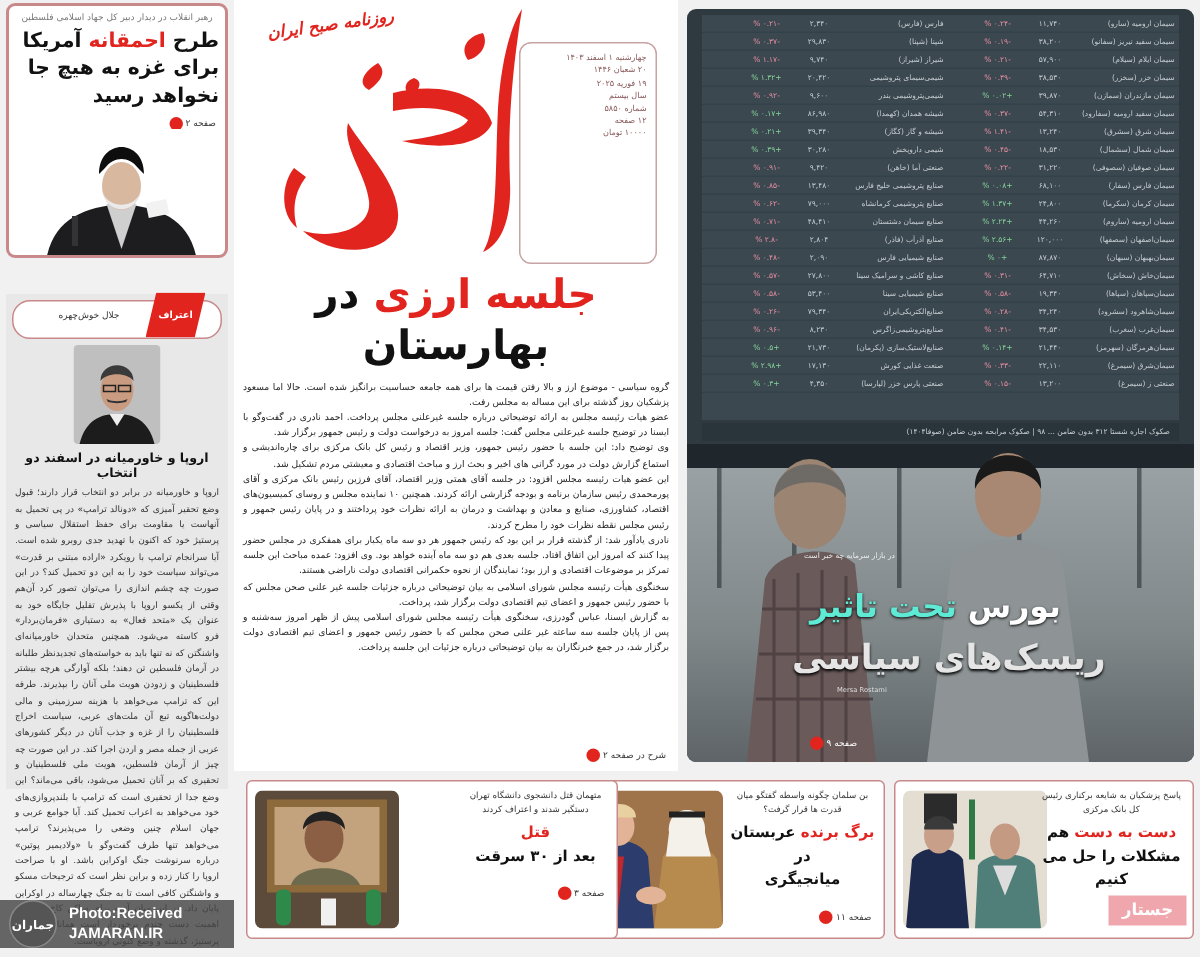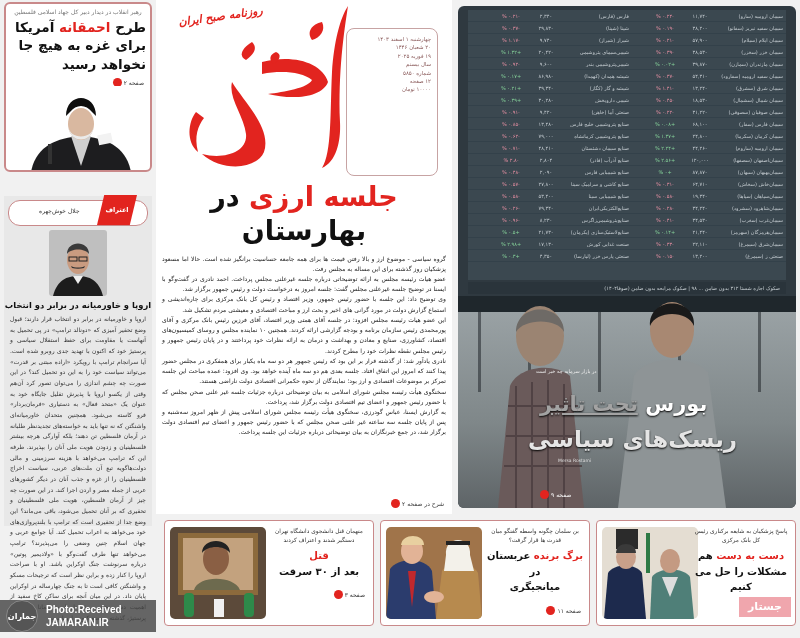--- a/index.html
+++ b/index.html
@@ -65,21 +65,21 @@
   .board-row .name { width: 70px; text-align: right; padding-right: 3px; }
   .board-row .price { width: 32px; text-align: center; }
   .board-row .chg { width: 38px; text-align: center; }
   .board-row .chg.neg { color: #e88fa3; }
   .board-row .chg.pos { color: #86d39a; }
   .board-row .gap { width: 14px; }
   .ticker-strip { position: absolute; left: 10px; top: 276px; width: 318px; height: 12px; background: #2a343b; font-size: 5px; color: #c9d0d4; padding: 3px 6px; white-space: nowrap; overflow: hidden; }
   .bourse-lower { position: absolute; left: 0; top: 290px; width: 338px; height: 212px; background: linear-gradient(180deg,#9da5a8 0%,#7f8789 60%,#5e6467 100%); }
   .bourse-caption { position: absolute; left: 78px; top: 362px; font-size: 5px; color: #eee; }
   .bourse-title1 { position: absolute; left: 82px; top: 386px; font-size: 21px; font-weight: bold; color: #fff; text-shadow: 0 1px 2px #000; }
-  .bourse-title1 .red { color: #a3a3a3; text-decoration: underline; }
+  .bourse-title1 .red { color: #5eead4; }
   .bourse-title2 { position: absolute; left: 70px; top: 420px; font-size: 23px; font-weight: bold; color: #e5e5e5; text-shadow: 0 1px 2px #000; }
   .bourse-author { position: absolute; left: 100px; top: 452px; font-size: 4.5px; color: #ddd; }
   .bourse-ref { position: absolute; left: 82px; top: 476px; }
   .bourse-ref .page-ref { color: #fff; }
 
   
   .teaser {
     position: absolute; top: 520px; height: 106px; background: #fff; border: 1.5px solid #c9898a; border-radius: 4px; overflow: hidden;
   }
   .teaser .t-photo { position: absolute; left: 5px; top: 6px; width: 96px; height: 92px; border-radius: 5px; overflow: hidden; }
@@ -173,21 +173,21 @@
     <svg class="oped-photo" viewBox="0 0 58 66" style="display:block">
       <rect width="58" height="66" fill="#bfbfbf"></rect>
       <path d="M4 66 C8 50 18 46 29 46 C40 46 50 50 54 66 Z" fill="#1c1c1c"></path>
       <ellipse cx="29" cy="30" rx="11" ry="14" fill="#c99b80"></ellipse>
       <path d="M18 24 C18 10 40 10 40 24 C36 18 22 18 18 24 Z" fill="#3a3a3a"></path>
       <rect x="20" y="27" width="8" height="4" fill="none" stroke="#222" stroke-width="1"></rect>
       <rect x="30" y="27" width="8" height="4" fill="none" stroke="#222" stroke-width="1"></rect>
       <path d="M22 36 C26 38 32 38 36 36 L35 38 C31 39 27 39 23 38 Z" fill="#333"></path>
       <path d="M24 46 L29 54 L34 46 Z" fill="#eee"></path>
     </svg>
-    <div class="oped-title">اروپا و خاورمیانه در برابر دو انتخاب</div>
+    <div class="oped-title">اروپا و خاورمیانه در اسفند دو انتخاب</div>
     <div class="oped-body">اروپا و خاورمیانه در برابر دو انتخاب قرار دارند؛ قبول وضع تحقیر آمیزی که «دونالد ترامپ» در پی تحمیل به آنهاست یا مقاومت برای حفظ استقلال سیاسی و پرستیژ خود که اکنون با تهدید جدی روبرو شده است. آیا سرانجام ترامپ با رویکرد «اراده مبتنی بر قدرت» می‌تواند سیاست خود را به این دو تحمیل کند؟ در این صورت چه چشم اندازی را می‌توان تصور کرد آن‌هم وقتی از یکسو اروپا با پذیرش تقلیل جایگاه خود به عنوان یک «متحد فعال» به دستیاری «فرمان‌بردار» فرو کاسته می‌شود. همچنین متحدان خاورمیانه‌ای واشنگتن که نه تنها باید به خواسته‌های تجدیدنظر طلبانه در آرمان فلسطین تن دهند؛ بلکه آوارگی هرچه بیشتر فلسطینیان و زدودن هویت ملی آنان را بپذیرند. طرفه این که ترامپ می‌خواهد با هزینه سرزمینی و مالی دولت‌هاگویه تبع آن ملت‌های عربی، سیاست اخراج فلسطینیان را از غزه و جذب آنان در دیگر کشورهای عربی از جمله مصر و اردن اجرا کند. در این صورت چه چیز از آرمان فلسطین، هویت ملی فلسطینیان و تحقیری که بر آنان تحمیل می‌شود، باقی می‌ماند؟ این وضع جدا از تحقیری است که ترامپ با بلندپروازی‌های خود می‌خواهد به اعراب تحمیل کند. آیا جوامع عربی و جهان اسلام چنین وضعی را می‌پذیرند؟ ترامپ می‌خواهد تنها طرف گفت‌وگو با «ولادیمیر پوتین» درباره سرنوشت جنگ اوکراین باشد. او با صراحت اروپا را کنار زده و براین نظر است که ترجیحات مسکو و واشنگتن کافی است تا به جنگ چهارساله در اوکراین پایان داد. در این میان آنچه برای ساکن کاخ سفید از اهمیت دست چندم برخوردار است همانا فروریختن پرستیژ، گذشته و وضع کنونی اروپاست.</div>
   </div>
 
   <div class="bourse">
     <div class="board" id="board">
         <div class="board-row">
           <span class="name">سیمان ارومیه (سارو)</span>
           <span class="price">۱۱,۷۴۰</span>
           <span class="chg neg">-۰.۲۴ %</span>
           <span class="gap"></span>
@@ -459,21 +459,21 @@
     <div class="t-text">
       <div class="t-kicker">بن سلمان چگونه واسطه گفتگو میان قدرت ها قرار گرفت؟</div>
       <div class="t-head"><span class="red">برگ برنده</span><span> عربستان در</span><br><span>میانجیگری</span></div>
       <div class="t-ref"><span class="page-ref">
             <span>صفحه ۱۱</span>
             <span class="dot"></span>
           </span></div>
     </div>
   </div>
 
-  <div class="teaser" style="left:164px; width:210px;">
+  <div class="teaser" style="left:164px; width:248px;">
     <svg class="t-photo" viewBox="0 0 96 92">
       <rect width="96" height="92" fill="#5c4a3a"></rect>
       <rect x="8" y="6" width="80" height="62" fill="#8c6a3c"></rect>
       <rect x="13" y="11" width="70" height="52" fill="#c3a27e"></rect>
       <ellipse cx="46" cy="32" rx="13" ry="16" fill="#8a5f44"></ellipse>
       <path d="M32 26 C32 10 60 10 60 26 C54 18 38 18 32 26 Z" fill="#222"></path>
       <path d="M24 63 C28 48 64 48 70 63 Z" fill="#6d6a4e"></path>
       <rect x="14" y="66" width="10" height="24" rx="4" fill="#2e8a4a"></rect>
       <rect x="74" y="66" width="10" height="24" rx="4" fill="#2e8a4a"></rect>
       <rect x="44" y="72" width="10" height="18" fill="#f0f0f0"></rect>

